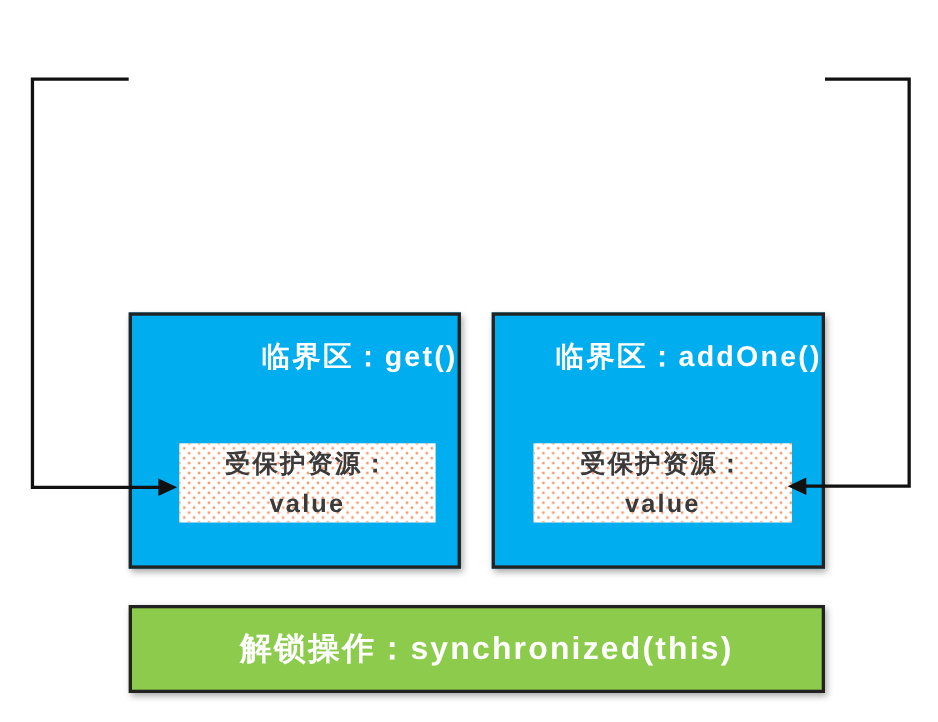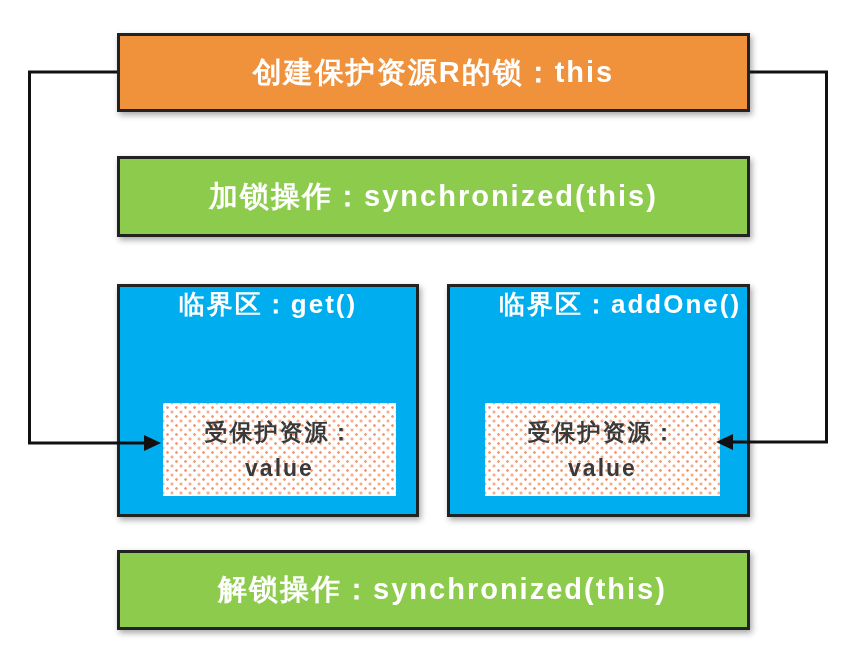--- a/index.html
+++ b/index.html
@@ -45,28 +45,29 @@
     top: 284px;
     height: 233px;
     background: var(--blue);
     flex-direction: column;
     align-items: stretch;
     justify-content: flex-start;
   }
   .blue-box.left  { left: 117px; width: 302px; }
   .blue-box.right { left: 447px; width: 303px; padding-left: 43px; }
   .blue-title {
+    margin-top: 20px;
     font-size: 26px;
-    text-align: center;
+    text-align: right;
     color: var(--text-light);
   }
   .resource {
     position: absolute;
     top: 116px;
-    height: 93px;
+    height: 72px;
     background-color: #ffffff;
     background-image:
       radial-gradient(var(--dot) 1px, rgba(255,255,255,0) 1.6px),
       radial-gradient(var(--dot) 1px, rgba(255,255,255,0) 1.6px);
     background-size: 9px 9px;
     background-position: 0 0, 4.5px 4.5px;
     color: var(--text-dark);
     font-size: 23px;
     font-weight: 700;
     letter-spacing: 2px;
@@ -84,27 +85,21 @@
     inset: 0;
     pointer-events: none;
     z-index: 5;
   }
 </style>
 </head>
 <body>
 
 <div class="canvas">
 
-  <div class="box bar orange">
-    <span>创建保护资源R的锁：this</span>
-  </div>
 
-  <div class="box bar green1">
-    <span>加锁操作：synchronized(this)</span>
-  </div>
 
   <div class="box blue-box left">
     <div class="blue-title">临界区：get()</div>
     <div class="resource">
       <div>受保护资源：</div>
       <div>value</div>
     </div>
   </div>
 
   <div class="box blue-box right">

